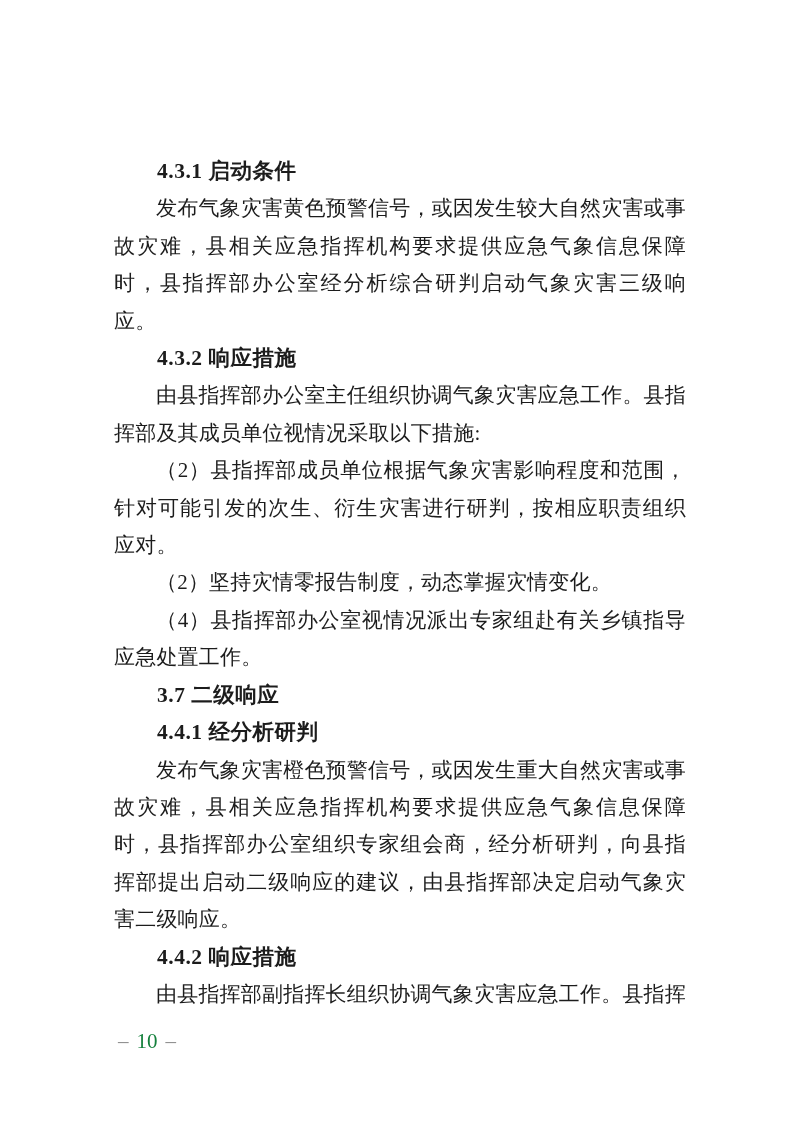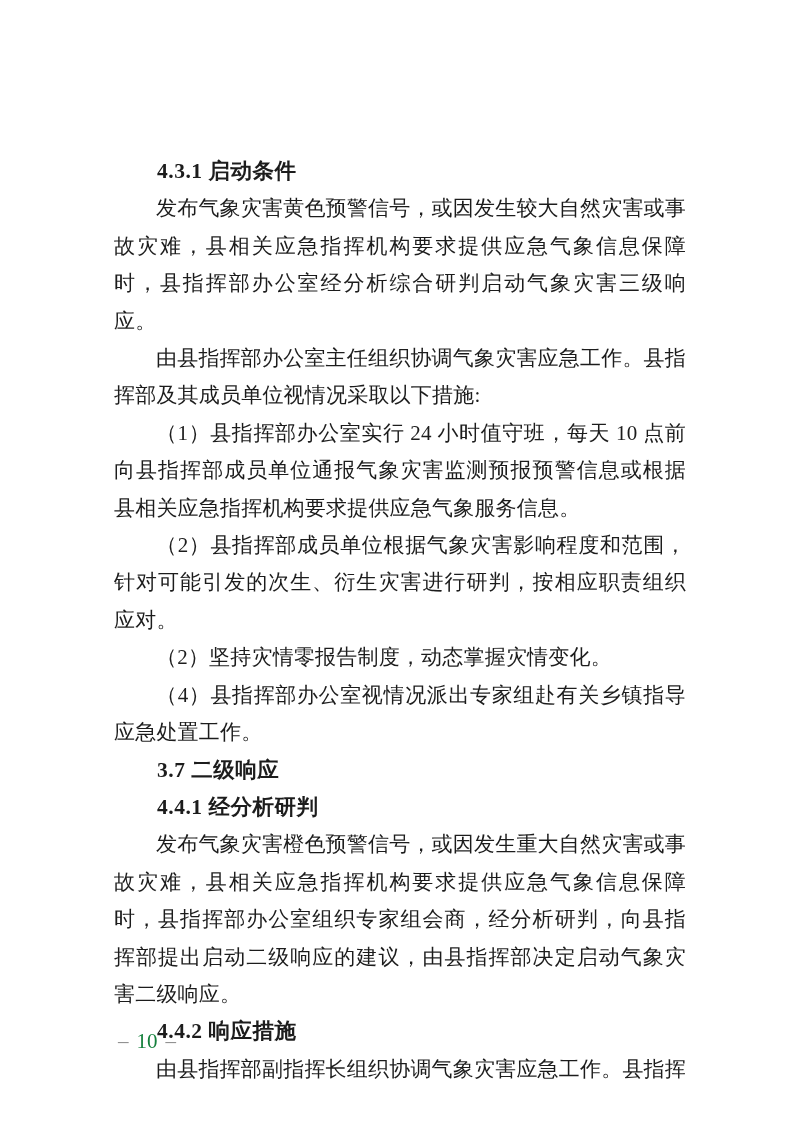--- a/index.html
+++ b/index.html
@@ -60,22 +60,22 @@
   }
 </style>
 </head>
 <body>
 
 <div class="page">
 
   <div class="doc-body" id="doc-body">
       <div class="heading">4.3.1 启动条件</div>
       <div class="para">发布气象灾害黄色预警信号，或因发生较大自然灾害或事故灾难，县相关应急指挥机构要求提供应急气象信息保障时，县指挥部办公室经分析综合研判启动气象灾害三级响应。</div>
+      <div class="heading">4.3.2 响应措施</div>
       <div class="para">由县指挥部办公室主任组织协调气象灾害应急工作。县指挥部及其成员单位视情况采取以下措施:</div>
-      <div class="para">（1）县指挥部办公室实行 24 小时值守班，每天 10 点前向县指挥部成员单位通报气象灾害监测预报预警信息或根据县相关应急指挥机构要求提供应急气象服务信息。</div>
       <div class="para">（2）县指挥部成员单位根据气象灾害影响程度和范围，针对可能引发的次生、衍生灾害进行研判，按相应职责组织应对。</div>
       <div class="para">（2）坚持灾情零报告制度，动态掌握灾情变化。</div>
       <div class="para">（4）县指挥部办公室视情况派出专家组赴有关乡镇指导应急处置工作。</div>
       <div class="heading">3.7 二级响应</div>
       <div class="heading">4.4.1 经分析研判</div>
       <div class="para">发布气象灾害橙色预警信号，或因发生重大自然灾害或事故灾难，县相关应急指挥机构要求提供应急气象信息保障时，县指挥部办公室组织专家组会商，经分析研判，向县指挥部提出启动二级响应的建议，由县指挥部决定启动气象灾害二级响应。</div>
       <div class="heading">4.4.2 响应措施</div>
       <div class="para">由县指挥部副指挥长组织协调气象灾害应急工作。县指挥</div>
     </div>
 

